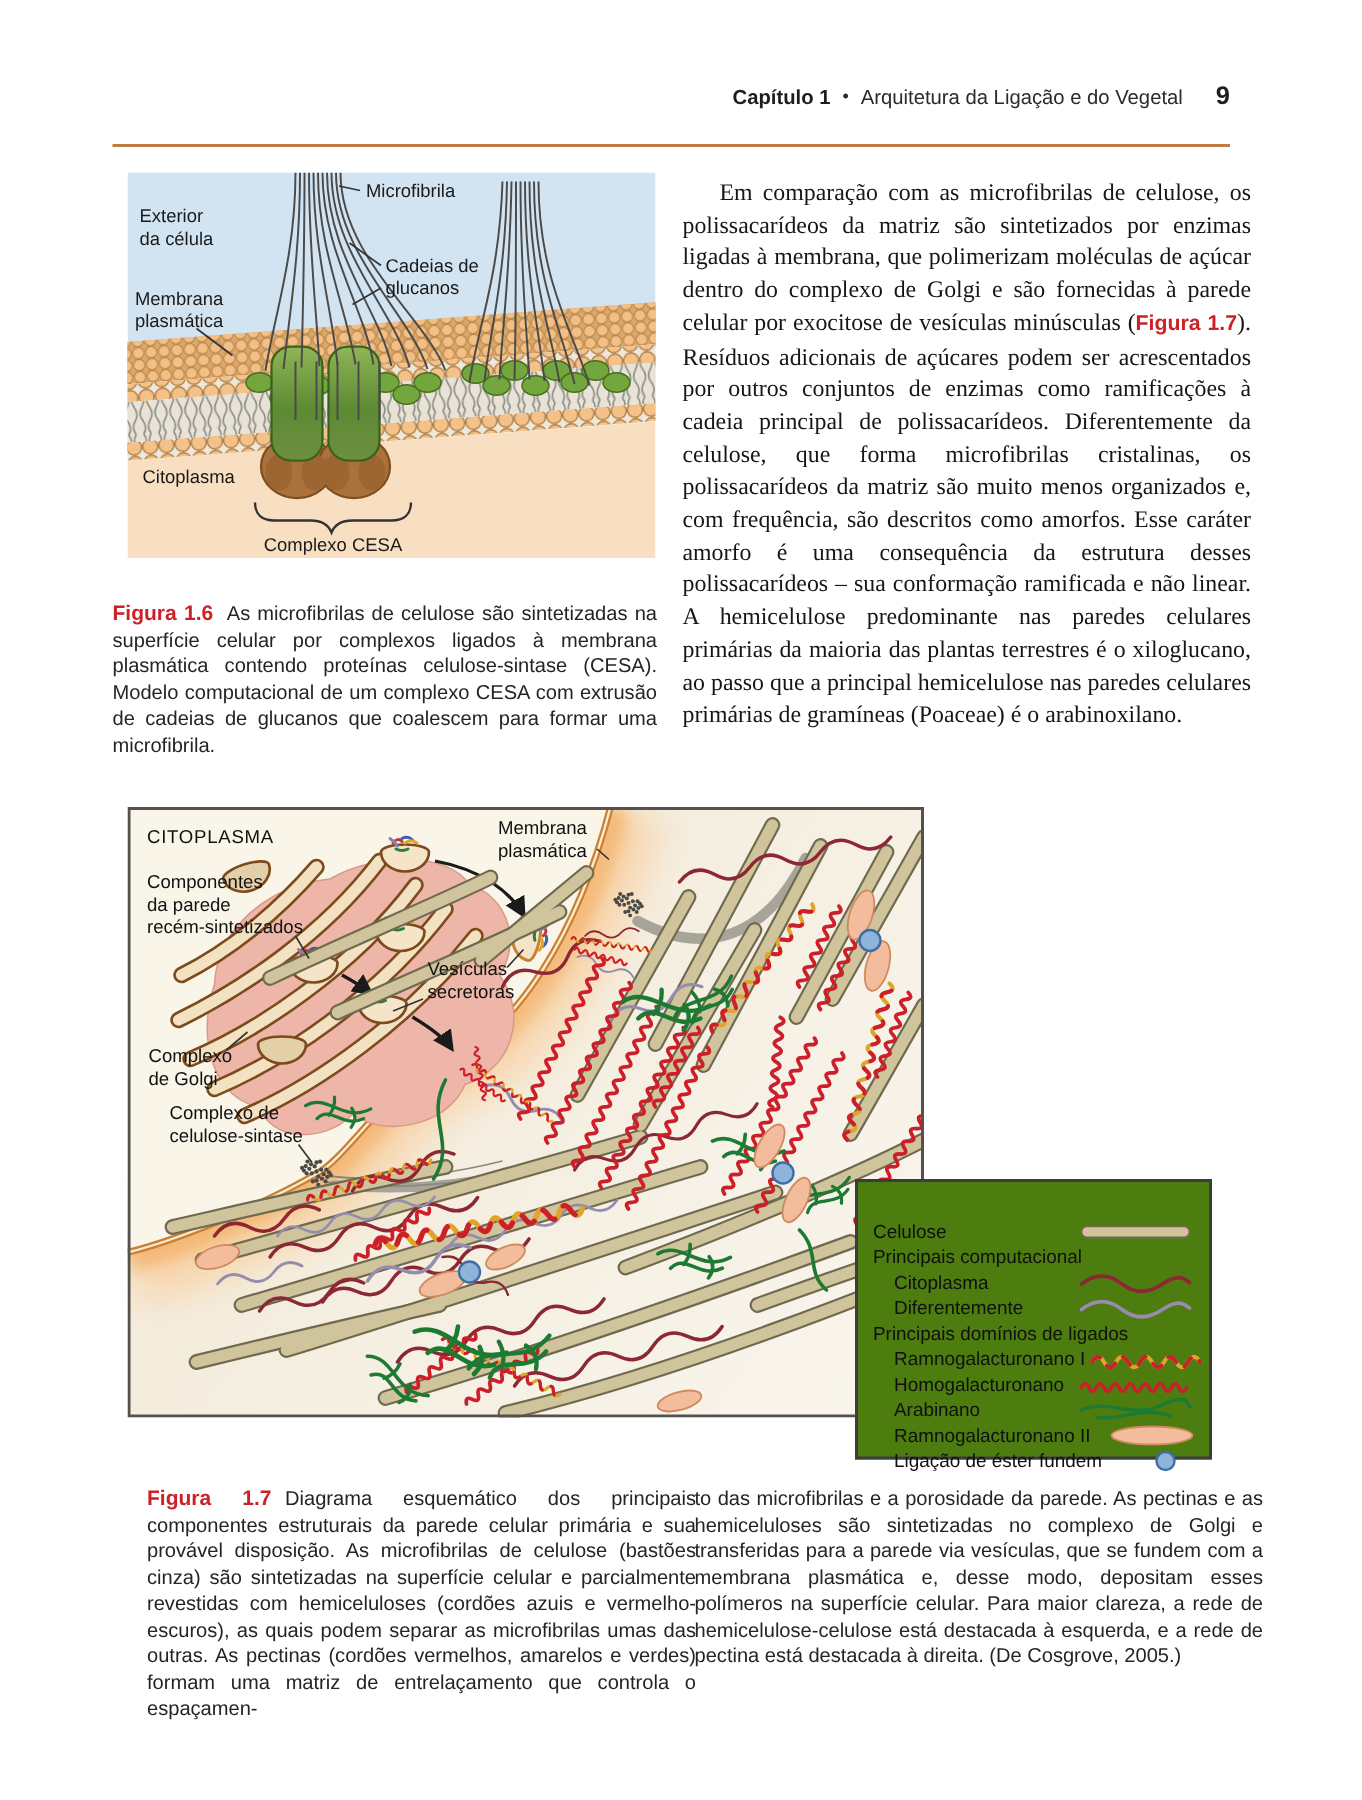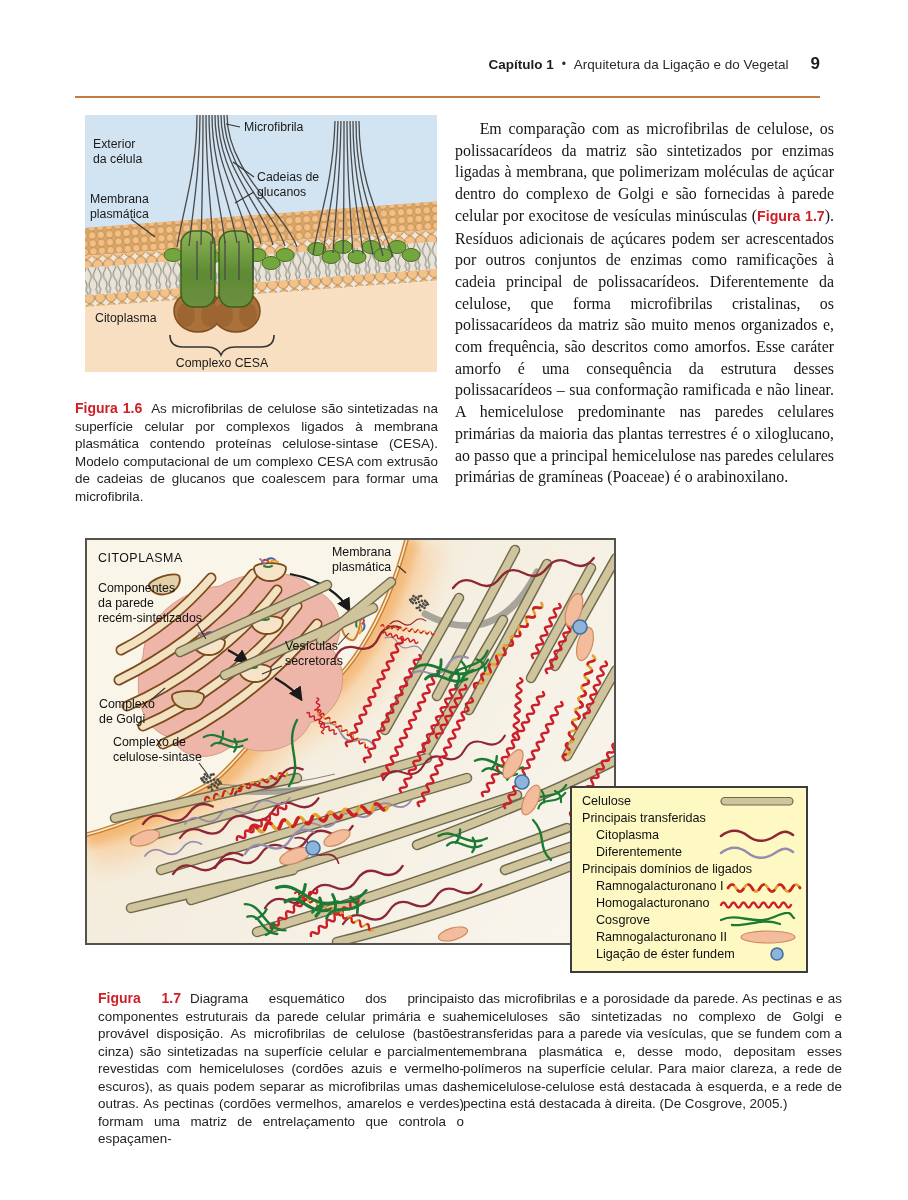--- a/index.html
+++ b/index.html
@@ -22,22 +22,22 @@
   
   .cap{position:absolute;font-size:13.4px;line-height:17.5px;text-align:justify;color:#242424;hyphens:auto;}
   .cap .caplab{color:#cd2127;font-weight:bold;font-size:14px;margin-right:9px;}
   #cap16{left:75px;top:400px;width:363px;}
   #cap17L{left:75px;top:990px;width:366px;margin-left:23px;}
   #cap17R{left:463px;top:990px;width:379px;}
   
   #fig16{position:absolute;left:85px;top:115px;width:352px;height:257px;}
   #fig17{position:absolute;left:85px;top:538px;width:531px;height:407px;}
   
-  .legend{position:absolute;left:570px;top:786px;width:238px;height:187px;background:#fef9c3;
-          border:2px solid #3c3c3c;box-sizing:border-box;padding:4px 10px 6px 10px;}
+  .legend{position:absolute;left:570px;top:786px;width:238px;height:187px;background:#4d7c0f;
+          border:2px solid #3c3c3c;box-sizing:border-box;padding:24px 10px 6px 10px;}
   .lrow{display:flex;align-items:center;height:17.1px;font-size:12.6px;color:#101010;}
   .lrow .llab{flex:1;white-space:nowrap;}
   .lrow.indent .llab{padding-left:14px;}
   .lrow .lsym{width:80px;height:16px;flex:none;display:flex;align-items:center;justify-content:flex-end;}
   svg text{font-family:"Liberation Sans",sans-serif;}
 </style>
 </head>
 <body>
 
 <div class="page">
@@ -506,21 +506,21 @@
   <div class="legend">
     <div class="lrow">
       <span class="llab">Celulose</span>
       <span class="lsym">
           <svg width="78" height="16">
             <rect x="3" y="4.5" width="72" height="7.5" rx="3.7" fill="#cfc49c" stroke="#6f6a4e" stroke-width="1.2"></rect>
           </svg>
         </span>
     </div>
     <div class="lrow">
-      <span class="llab">Principais transferidas</span>
+      <span class="llab">Principais computacional</span>
     </div>
     <div class="lrow indent">
       <span class="llab">Citoplasma</span>
       <span class="lsym">
           <svg width="78" height="16">
             <path d="M3,9 C12,2 21,2 30,9 S48,15 57,9 S70,4 75,8" fill="none" stroke="#8d2733" stroke-width="2.5" stroke-linecap="round"></path>
           </svg>
         </span>
     </div>
     <div class="lrow indent">
@@ -545,21 +545,21 @@
     </div>
     <div class="lrow indent">
       <span class="llab">Homogalacturonano</span>
       <span class="lsym">
           <svg width="78" height="16">
             <path d="M3,10 q2.5,-5 5,0 t5,0 t5,0 t5,0 t5,0 t5,0 t5,0 t5,0 t5,0 t5,0 t5,0 t5,0 t5,0 t5,0" fill="none" stroke="#cc1f2a" stroke-width="2.4" stroke-linecap="round"></path>
           </svg>
         </span>
     </div>
     <div class="lrow indent">
-      <span class="llab">Cosgrove</span>
+      <span class="llab">Arabinano</span>
       <span class="lsym">
           <svg width="78" height="16">
             <path d="M3,8 C20,0 36,14 56,5 S72,4 76,6 M14,13 C30,15 44,5 62,12" fill="none" stroke="#1c7a33" stroke-width="2.3" stroke-linecap="round"></path>
           </svg>
         </span>
     </div>
     <div class="lrow indent">
       <span class="llab">Ramnogalacturonano II</span>
       <span class="lsym">
           <svg width="78" height="16">

